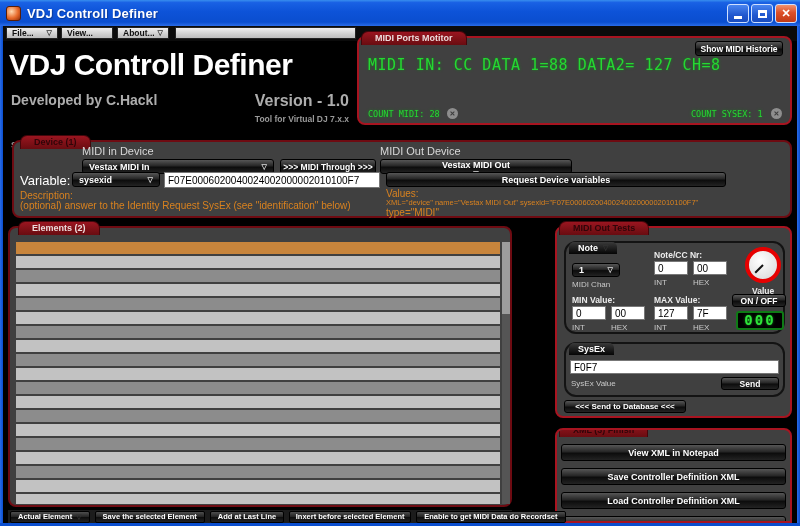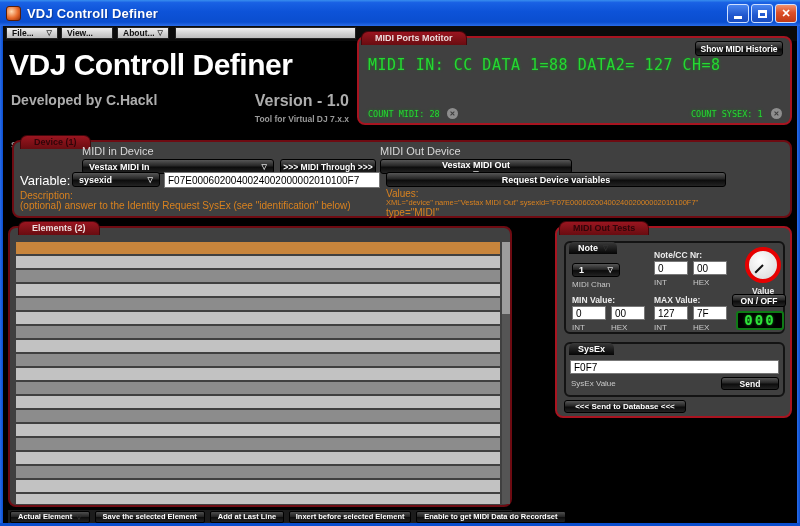--- a/index.html
+++ b/index.html
@@ -83,21 +83,21 @@
   
   .list { position:absolute; left:6px; top:14px; width:484px; height:262px; overflow:hidden; }
   .row { height:12px; margin-bottom:2px; }
   .row.selected { background:#c8853c; }
   .row.light { background:#c2c2c2; }
   .row.dark { background:#8c8c8c; }
   .scrollbar { position:absolute; left:492px; top:14px; width:8px; height:262px; background:#555; }
   .thumb { width:8px; height:72px; background:#9c9c9c; }
 
   
-  .inner { position:absolute; border:2px solid #131313; border-radius:6px; }
+  .inner { position:absolute; border:2px solid #131313; border-radius:12px; }
   .inner-tab { position:absolute; top:-1px; left:3px; background:linear-gradient(180deg,#3a3a3a,#050505);
     border-radius:5px 5px 0 0; color:#fff; font-weight:bold; font-size:9px; padding:1px 9px;
     display:flex; gap:5px; align-items:center; }
 
   .knob { position:absolute; width:36px; height:36px; border-radius:50%; border:4px solid #e60000;
     background:radial-gradient(circle at 40% 35%, #ffffff 0%, #e2e2e2 70%, #c8c8c8 100%); }
   .knob::after { content:""; position:absolute; left:50%; top:50%; width:2px; height:11px;
     background:#111; transform-origin:top center; transform:translateX(-1px) rotate(45deg); }
 
   .led { position:absolute; background:#000; border:2px solid #0e7a15; border-radius:3px;
@@ -267,20 +267,27 @@
     <div class="inner" style="left:7px; top:114px; width:221px; height:55px;">
       <div class="inner-tab">SysEx</div>
       <input class="field" style="left: 4px; top: 16px; width: 209px; height: 14px;" value="F0F7">
       <div class="small-lbl" style="left:5px; top:35px;">SysEx Value</div>
       <div class="btn" style="left:155px; top:33px; width:58px; height:13px; font-size:8.5px;">Send</div>
     </div>
 
     <div class="btn" style="left:7px; top:172px; width:122px; height:13px; font-size:8px;">&lt;&lt;&lt; Send to Database &lt;&lt;&lt;</div>
   </div>
 
+  <div class="panel bright" style="left:555px; top:428px; width:237px; height:95px; overflow:hidden; border-radius:8px 8px 0 0;">
+    <div class="tab dark">XML (3) Finish</div>
+    <div class="btn" style="left:4px; top:14px; width:225px; height:17px;">View XML in Notepad</div>
+    <div class="btn" style="left:4px; top:38px; width:225px; height:17px;">Save Controller Definition XML</div>
+    <div class="btn" style="left:4px; top:62px; width:225px; height:17px;">Load Controller Definition XML</div>
+    <div class="btn" style="left:4px; top:86px; width:225px; height:17px;"></div>
+  </div>
 
   <div class="bottombar">
     <div class="bbtn" style="width:88px;">
       <span>Actual Element</span>
       <span class="dd">▽</span>
     </div>
     <div class="bbtn" style="width:114px;">Save the selected Element</div>
     <div class="bbtn" style="width:82px;">Add at Last Line</div>
     <div class="bbtn" style="width:122px;">Inxert before selected Element</div>
     <div class="bbtn" style="width:152px;">Enable to get MIDI Data do Recordset</div>

